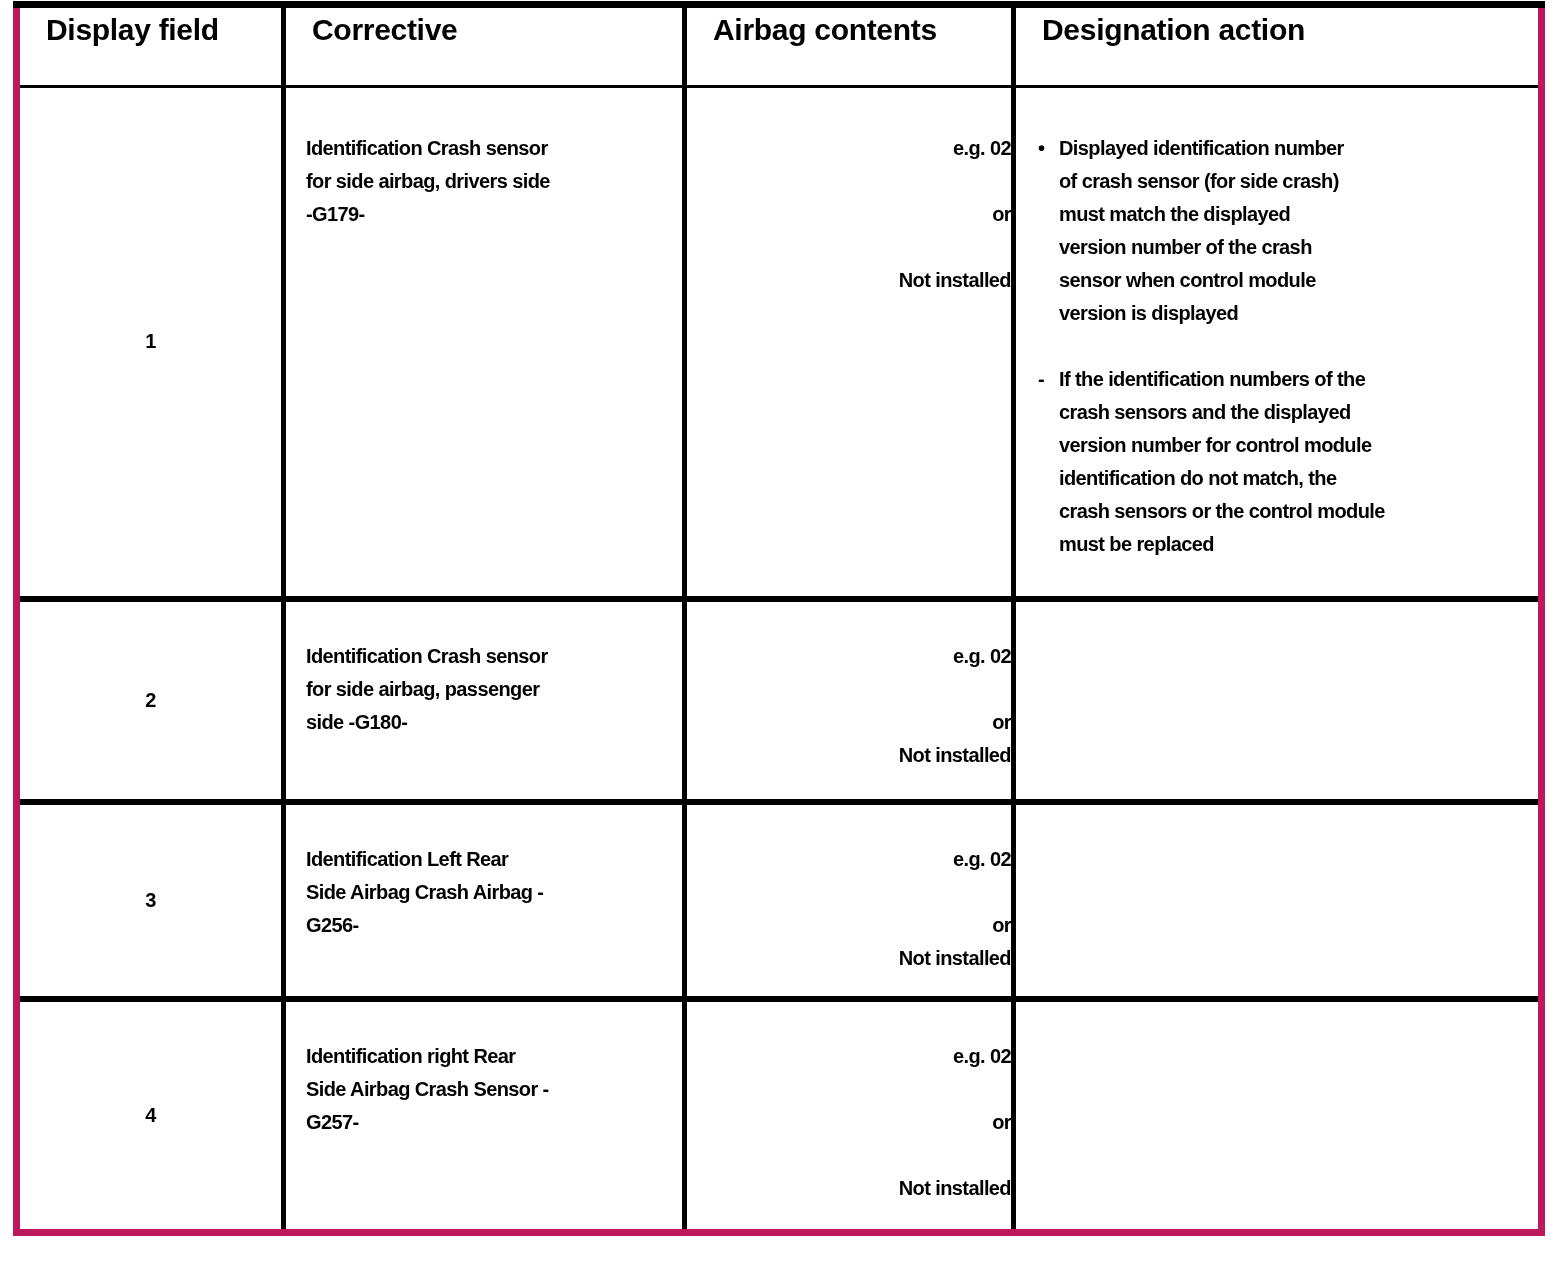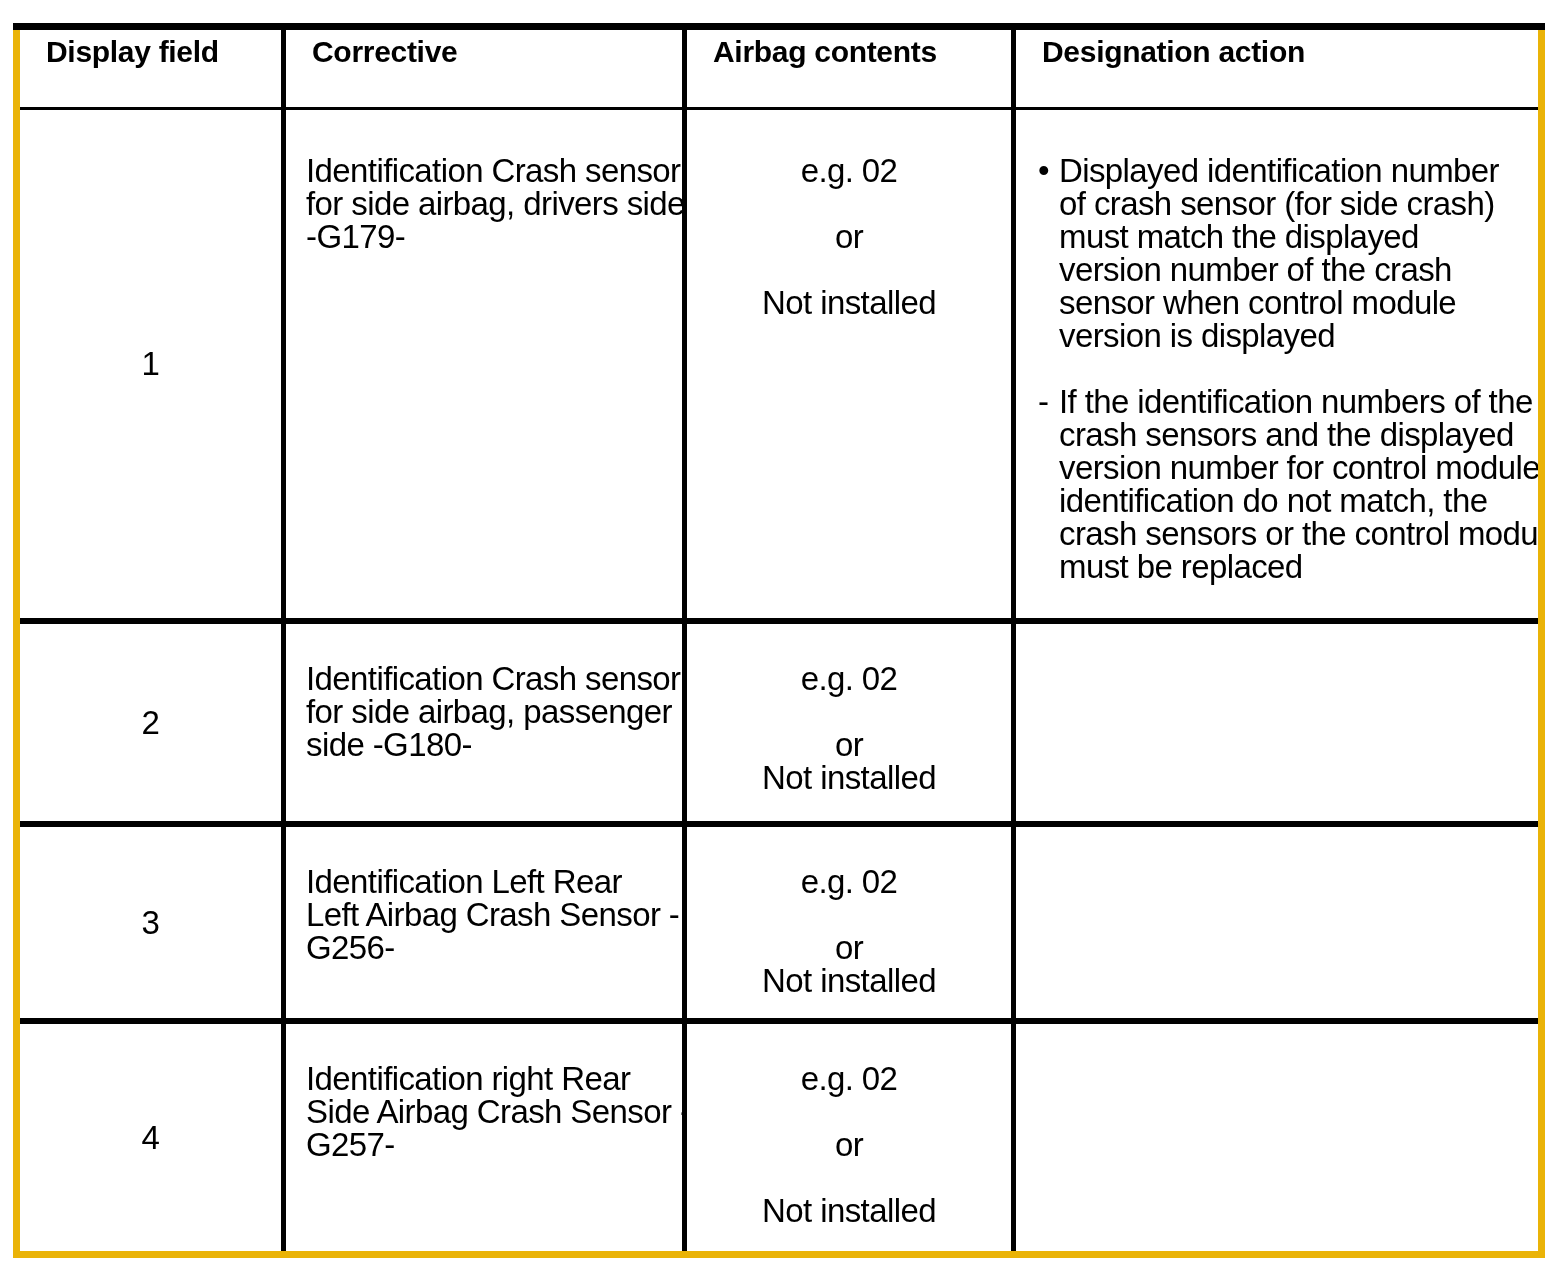--- a/index.html
+++ b/index.html
@@ -12,45 +12,45 @@
     width: 1568px;
     height: 1268px;
     position: relative;
     font-family: "Liberation Sans", "DejaVu Sans", sans-serif;
     color: #000000;
     -webkit-font-smoothing: none;
   }
   table.doc-table {
     position: absolute;
     left: 13px;
-    top: 23px;
+    top: 1px;
     width: 1525px;
     border-collapse: collapse;
     table-layout: fixed;
-    border: 7px solid #eab308;
+    border: 7px solid #be185d;
   }
   .doc-table th {
     border: 5px solid #000000;
     border-top-width: 7px;
     border-bottom-width: 3px;
     vertical-align: top;
     text-align: left;
     padding: 4px 0 0 26px;
     font-size: 30px;
     font-weight: 700;
     line-height: 36px;
     letter-spacing: -0.3px;
   }
   .doc-table td {
     border: 5px solid #000000;
     border-top-width: 6px;
     border-bottom-width: 6px;
     vertical-align: top;
-    font-size: 33px;
-    font-weight: 400;
+    font-size: 20px;
+    font-weight: 700;
     line-height: 33px;
     letter-spacing: -0.6px;
     padding: 0;
     overflow: hidden;
   }
   .doc-table tr.row-1 td { border-top-width: 3px; }
   .doc-table tr.row-header { height: 82px; }
   .doc-table tr.row-1 { height: 512px; }
   .doc-table tr.row-2 { height: 203px; }
   .doc-table tr.row-3 { height: 197px; }
@@ -59,21 +59,21 @@
   td.cell-num {
     text-align: center;
     vertical-align: middle;
   }
   td.cell-designation {
     padding: 38px 6px 0 20px;
     white-space: pre;
   }
   tr.row-1 td.cell-designation { padding-top: 44px; }
   td.cell-contents {
-    text-align: center;
+    text-align: right;
     padding-top: 38px;
     white-space: pre;
   }
   tr.row-1 td.cell-contents { padding-top: 44px; }
   td.cell-action {
     padding: 44px 12px 0 22px;
   }
   .ca-item { display: flex; align-items: flex-start; }
   .ca-item + .ca-item { margin-top: 33px; }
   .ca-marker {
@@ -144,21 +144,21 @@
       <td class="cell-contents">e.g. 02
 
 or
 Not installed</td>
       <td class="cell-action"></td>
     </tr>
 
     <tr class="row-3">
       <td class="cell-num">3</td>
       <td class="cell-designation">Identification Left Rear
-Left Airbag Crash Sensor -
+Side Airbag Crash Airbag -
 G256-</td>
       <td class="cell-contents">e.g. 02
 
 or
 Not installed</td>
       <td class="cell-action"></td>
     </tr>
 
     <tr class="row-4">
       <td class="cell-num">4</td>

